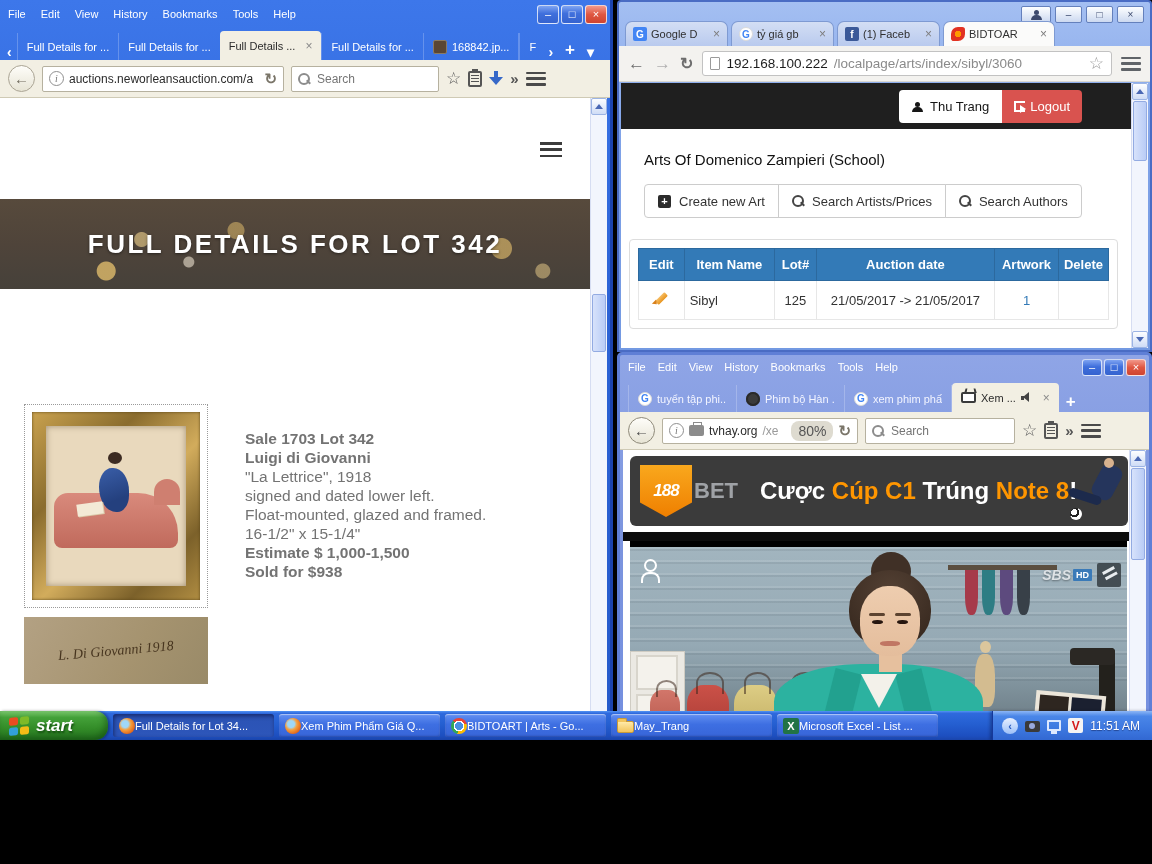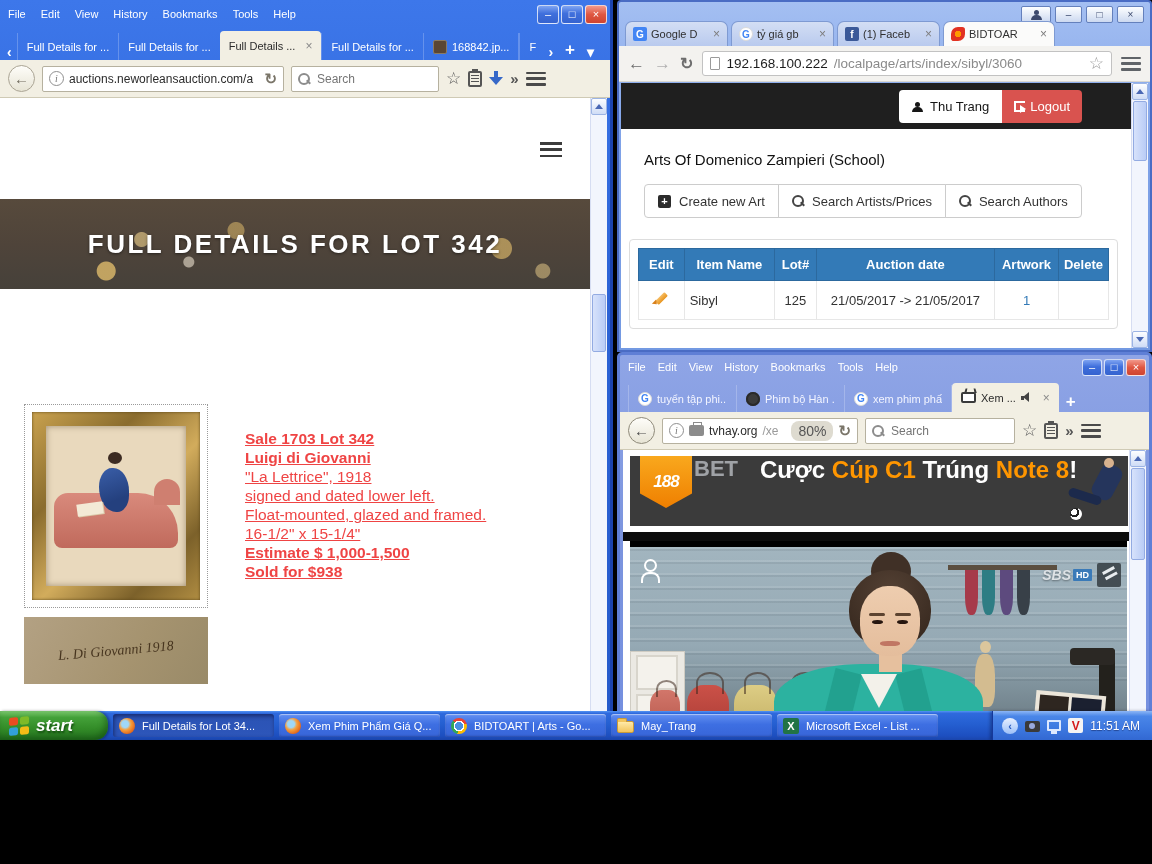--- a/index.html
+++ b/index.html
@@ -92,21 +92,21 @@
   .chaise{position:absolute;left:6%;top:42%;width:88%;height:34%;background:linear-gradient(#d98a7c,#c06a5c);
     border-radius:14px 40px 8px 8px;}
   .chaise::before{content:"";position:absolute;right:-2px;top:-14px;width:26px;height:26px;background:#cf7f70;border-radius:50% 50% 0 0;}
   .lady-hair{position:absolute;left:44%;top:16%;width:14px;height:12px;background:#3c2b22;border-radius:50%;}
   .lady-dress{position:absolute;left:38%;top:26%;width:30px;height:44px;background:linear-gradient(160deg,#3a5ea8,#24407e 70%);
     border-radius:45% 55% 40% 60%;}
   .lady-paper{position:absolute;left:22%;top:48%;width:26px;height:12px;background:#f3ead6;transform:rotate(-8deg);box-shadow:1px 1px 0 #d8c9a8;}
   .signature{position:absolute;left:24px;top:519px;width:184px;height:67px;display:flex;align-items:center;justify-content:center;
     background:linear-gradient(120deg,#b3a183,#a5936f 60%,#998a68);}
   .signature span{font-family:"Liberation Serif",serif;font-style:italic;font-size:14px;color:#47351f;transform:rotate(-5deg);}
-  .details{position:absolute;left:245px;top:331px;width:340px;color:#ef4444;font-size:15.5px;line-height:19px;text-decoration:underline;}
+  .details{position:absolute;left:245px;top:331px;width:340px;color:#737373;font-size:15.5px;line-height:19px;}
   .details p{margin:0;}
   .details .b{font-weight:bold;}
   .mt26{margin-top:26px;} .mt9{margin-top:9px;} .mt38{margin-top:38px;} .mt40{margin-top:40px;}
   .mt10{margin-top:10px;} .mt39{margin-top:39px;} .mt21{margin-top:21px;}
 
   
   #cr{left:617px;top:0;width:535px;height:352px;background:linear-gradient(180deg,#a4bff2,#7fa2e8 40%,#7399e2);
     border:2px solid #4a6cc4;border-radius:4px 4px 0 0;}
   #cr .top{height:44px;position:relative;}
   .cr-winbtns{position:absolute;right:6px;top:4px;display:flex;gap:4px;}
@@ -172,21 +172,21 @@
 
   
   #ff2{left:617px;top:352px;width:535px;height:483px;background:linear-gradient(180deg,#8fa5e6,#7b94de 40%,#718de0);
     border:3px solid #5f7fd6;border-radius:5px 5px 0 0;}
   #ff2 .menubar{height:24px;}
   #ff2 .menubar .ff-menu{gap:12px;font-size:11px;}
   #ff2 .winbtns .winbtn{width:20px;height:17px;}
   #ff2 .tabbar{height:33px;display:flex;align-items:flex-end;padding:0 8px;color:#f2f4ff;font-size:11px;}
   #ff2 .nav{height:38px;}
   #ff2 .content{position:absolute;left:3px;right:3px;top:95px;bottom:20px;background:#fff;overflow:hidden;}
-  .ad{position:absolute;left:7px;top:6px;width:498px;height:70px;background:#3b3b3b;display:flex;align-items:flex-start;overflow:hidden;}
+  .ad{position:absolute;left:7px;top:6px;width:498px;height:70px;background:#3b3b3b;display:flex;align-items:center;overflow:hidden;border-radius:6px;}
   .ad-logo{width:52px;height:52px;margin-left:10px;flex:0 0 auto;display:flex;align-items:center;justify-content:center;
     background:linear-gradient(#f9a81d,#ef7f00);clip-path:polygon(0 0,100% 0,100% 72%,50% 100%,0 72%);}
   .ad-logo b{color:#fff;font-style:italic;font-size:17px;letter-spacing:-1px;}
   .ad-bet{color:#9fa2a6;font-size:22px;font-weight:bold;margin-left:2px;}
   .ad-text{font-size:24px;font-weight:bold;margin-left:22px;white-space:nowrap;}
   .ad-text .w{color:#fff;} .ad-text .o{color:#ff9600;}
   .ad-player{position:absolute;right:0;top:0;width:66px;height:70px;overflow:hidden;}
   .ad-player .torso{position:absolute;right:10px;top:8px;width:22px;height:36px;background:#25355c;border-radius:8px;transform:rotate(28deg);}
   .ad-player .head{position:absolute;right:14px;top:2px;width:10px;height:10px;border-radius:50%;background:#d8b28e;}
   .ad-player .leg{position:absolute;right:26px;top:36px;width:34px;height:9px;background:#1c2a4c;border-radius:5px;transform:rotate(18deg);}
@@ -262,21 +262,21 @@
   #taskbar{position:absolute;left:0;bottom:0;width:1152px;height:29px;display:flex;align-items:center;
     background:linear-gradient(180deg,#5394f4 0%,#2f69dd 8%,#2560d2 42%,#1d4fc0 85%,#1a45ac 100%);}
   .startbtn{height:29px;width:108px;flex:0 0 auto;border-radius:0 13px 13px 0;display:flex;align-items:center;gap:7px;
     padding-left:9px;background:linear-gradient(180deg,#7ecb70 0%,#44a139 22%,#338c28 60%,#257420 100%);
     box-shadow:inset -3px -3px 6px rgba(0,40,0,.35),2px 0 3px rgba(0,0,0,.35);}
   .startbtn span{color:#fff;font-size:17px;font-weight:bold;font-style:italic;text-shadow:1px 2px 2px rgba(0,40,0,.6);}
   .flag{width:20px;height:18px;display:grid;grid-template-columns:1fr 1fr;gap:2px;transform:skewY(-6deg);}
   .flag i{border-radius:2px;}
   .flag i:nth-child(1){background:#e84c22;} .flag i:nth-child(2){background:#7eba28;}
   .flag i:nth-child(3){background:#32a0da;} .flag i:nth-child(4){background:#f4bc16;}
-  .taskbtn{width:161px;height:23px;margin-left:5px;flex:0 0 auto;border-radius:3px;display:flex;align-items:center;gap:7px;
+  .taskbtn{width:161px;height:23px;margin-left:5px;flex:0 0 auto;border-radius:3px;display:flex;align-items:center;gap:0;
     padding:0 6px;color:#fff;font-size:11px;white-space:nowrap;overflow:hidden;
     background:linear-gradient(180deg,#6390f2,#3e6fe2 45%,#3765d8);
     box-shadow:inset 0 1px 1px rgba(255,255,255,.5),inset 0 -1px 2px rgba(0,0,30,.25);}
   .taskbtn.pressed{background:linear-gradient(180deg,#2b53b4,#2d56ba);box-shadow:inset 1px 2px 4px rgba(0,0,40,.5);}
   .taskbtn .lbl{overflow:hidden;white-space:nowrap;}
   .ic16{width:16px;height:16px;flex:0 0 auto;}
   .ic-ff{border-radius:50%;background:radial-gradient(circle at 38% 38%,#9fd8f8 0 24%,#f7a03c 42%,#e2681c 72%,#c24c0e);}
   .ic-cr{border-radius:50%;background:radial-gradient(circle at 50% 50%,#4a90e2 0 4px,#fff 4px 5.5px,rgba(0,0,0,0) 5.5px),
     conic-gradient(from -45deg,#ea4335 0 33%,#fbbc05 33% 66%,#34a853 66% 100%);}
   .ic-folder{position:relative;width:17px;height:12px;margin-top:3px;background:linear-gradient(#ffe9a8,#f2c45c);

